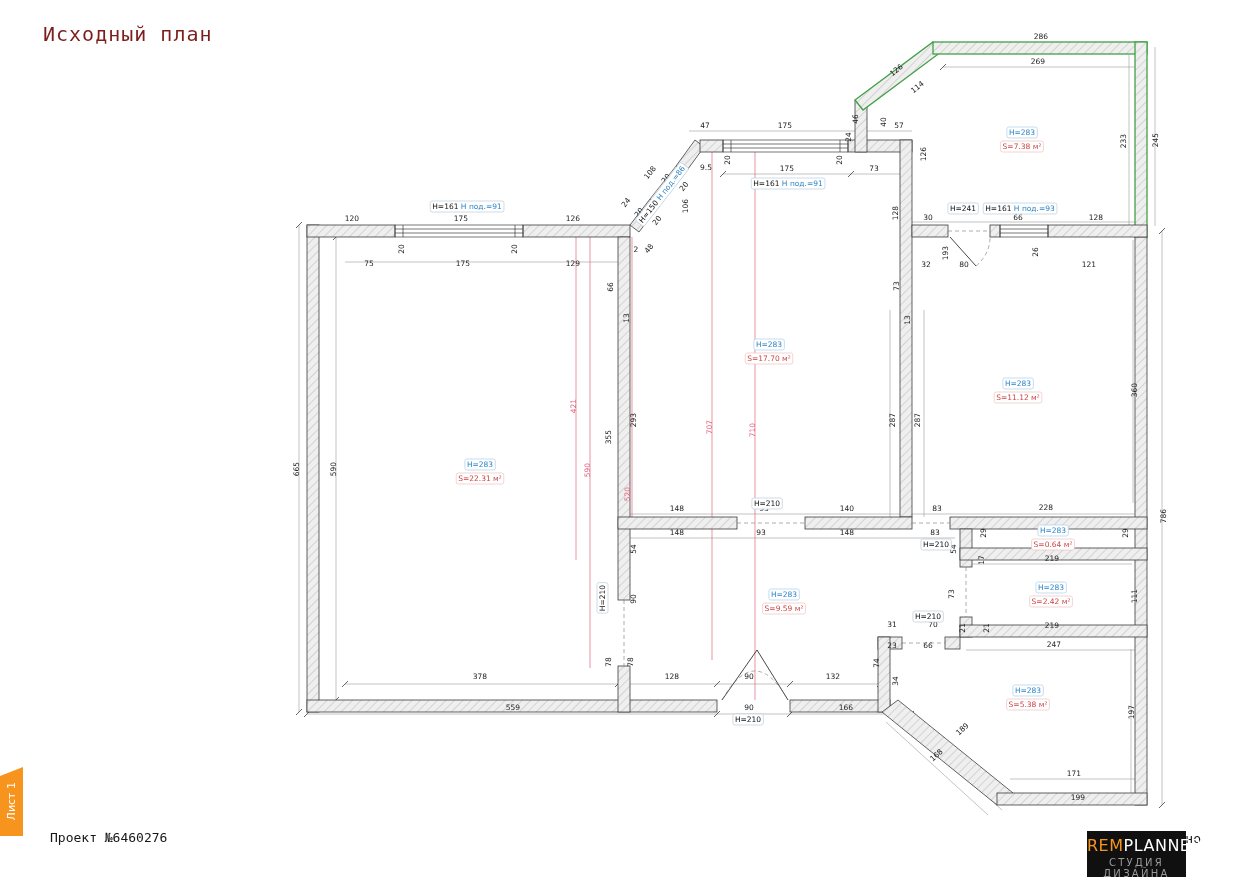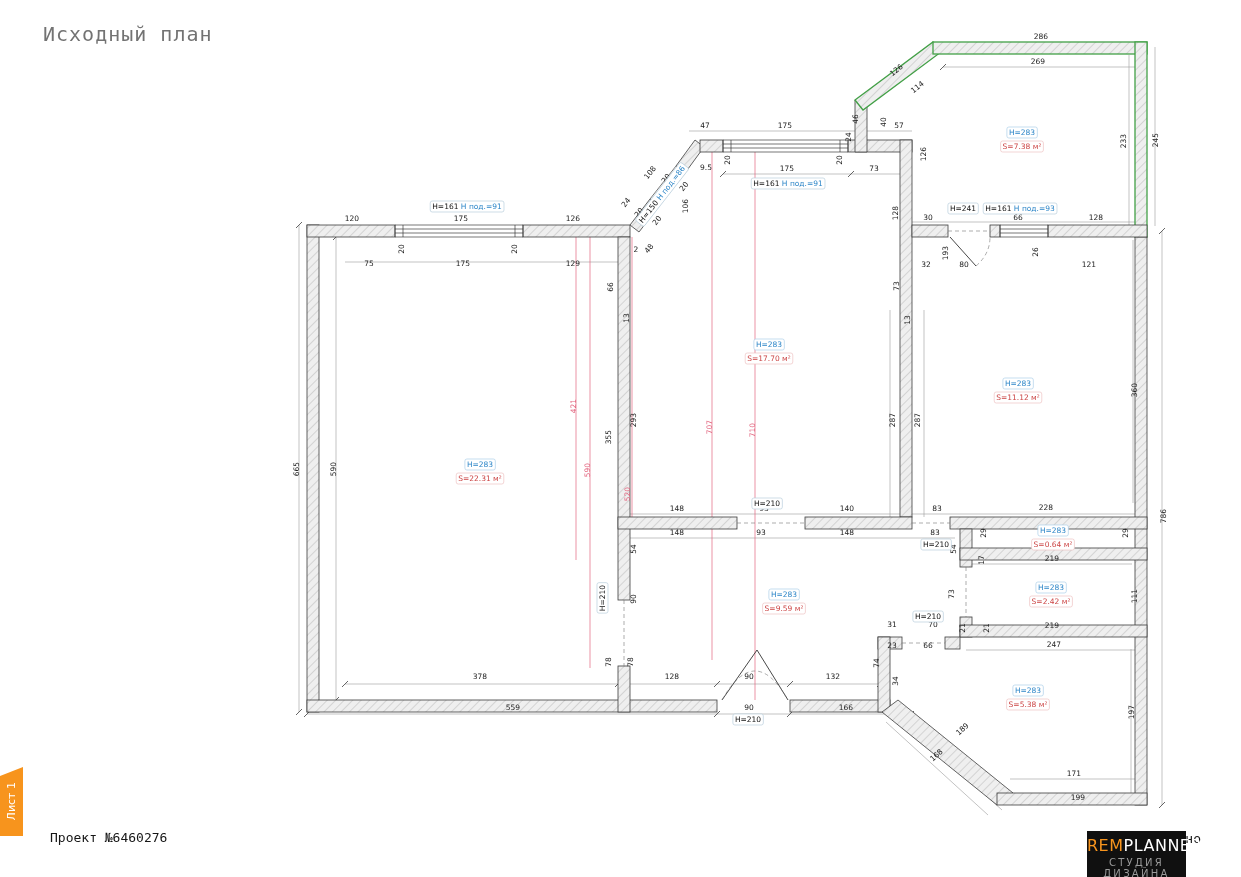--- a/index.html
+++ b/index.html
@@ -1,19 +1,19 @@
 <!DOCTYPE html>
 <html style="--accent_orange: #f7941d; --label_blue: #2d86c8; --label_red: #cc4444; --dim_pink: #e2647e; --wall_green: #43a047;"><head>
 <meta charset="utf-8">
 <style>
   html,body{margin:0;padding:0}
   body{width:1241px;height:877px;position:relative;background:#fff;overflow:hidden;
        font-family:"DejaVu Sans",sans-serif}
   .title{position:absolute;left:43px;top:22px;font:20px "DejaVu Sans Mono",monospace;
-         color:#737373;letter-spacing:1px}
+         color:#7f1d1d;letter-spacing:1px}
   svg#plan{position:absolute;left:0;top:0}
   .project{position:absolute;left:50px;top:830px;font:13px "DejaVu Sans Mono",monospace;color:#161616}
   .location{position:absolute;left:0;top:831px;width:1201px;text-align:right;
             font:13px "DejaVu Sans Mono",monospace;color:#161616;pointer-events:none}
   .sheet-tab{position:absolute;left:0;top:767px;width:23px;height:69px;
              background:var(--accent_orange,#f7941d);
              clip-path:polygon(0 9px,100% 0,100% 100%,0 100%);
              display:flex;align-items:center;justify-content:center;cursor:pointer}
   .sheet-tab span{writing-mode:vertical-rl;transform:rotate(180deg);color:#fff;
                   font:11px "DejaVu Sans",sans-serif}

